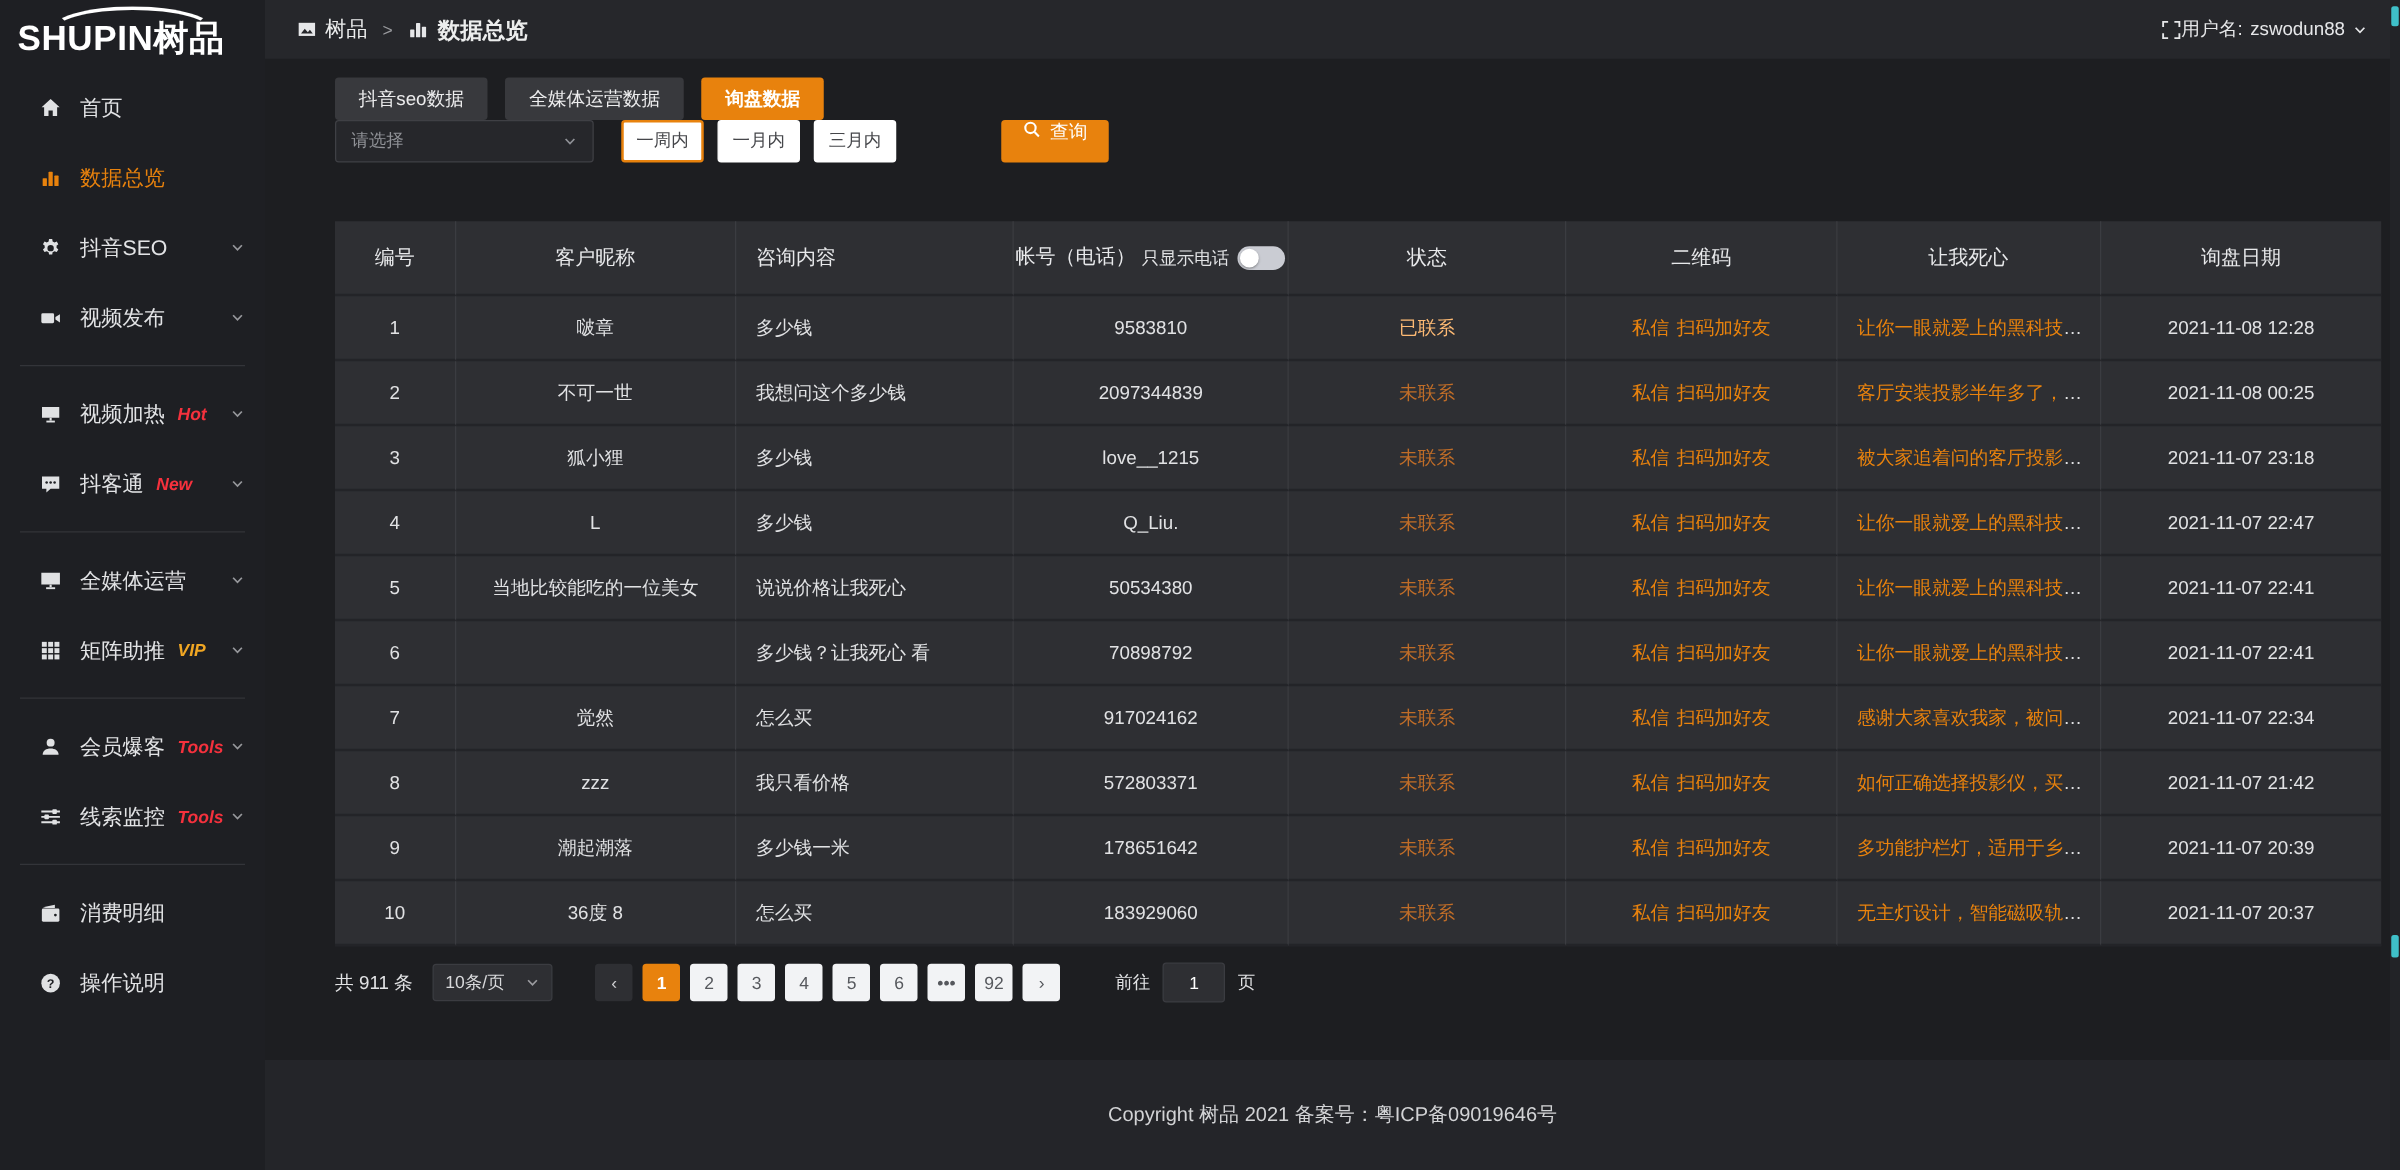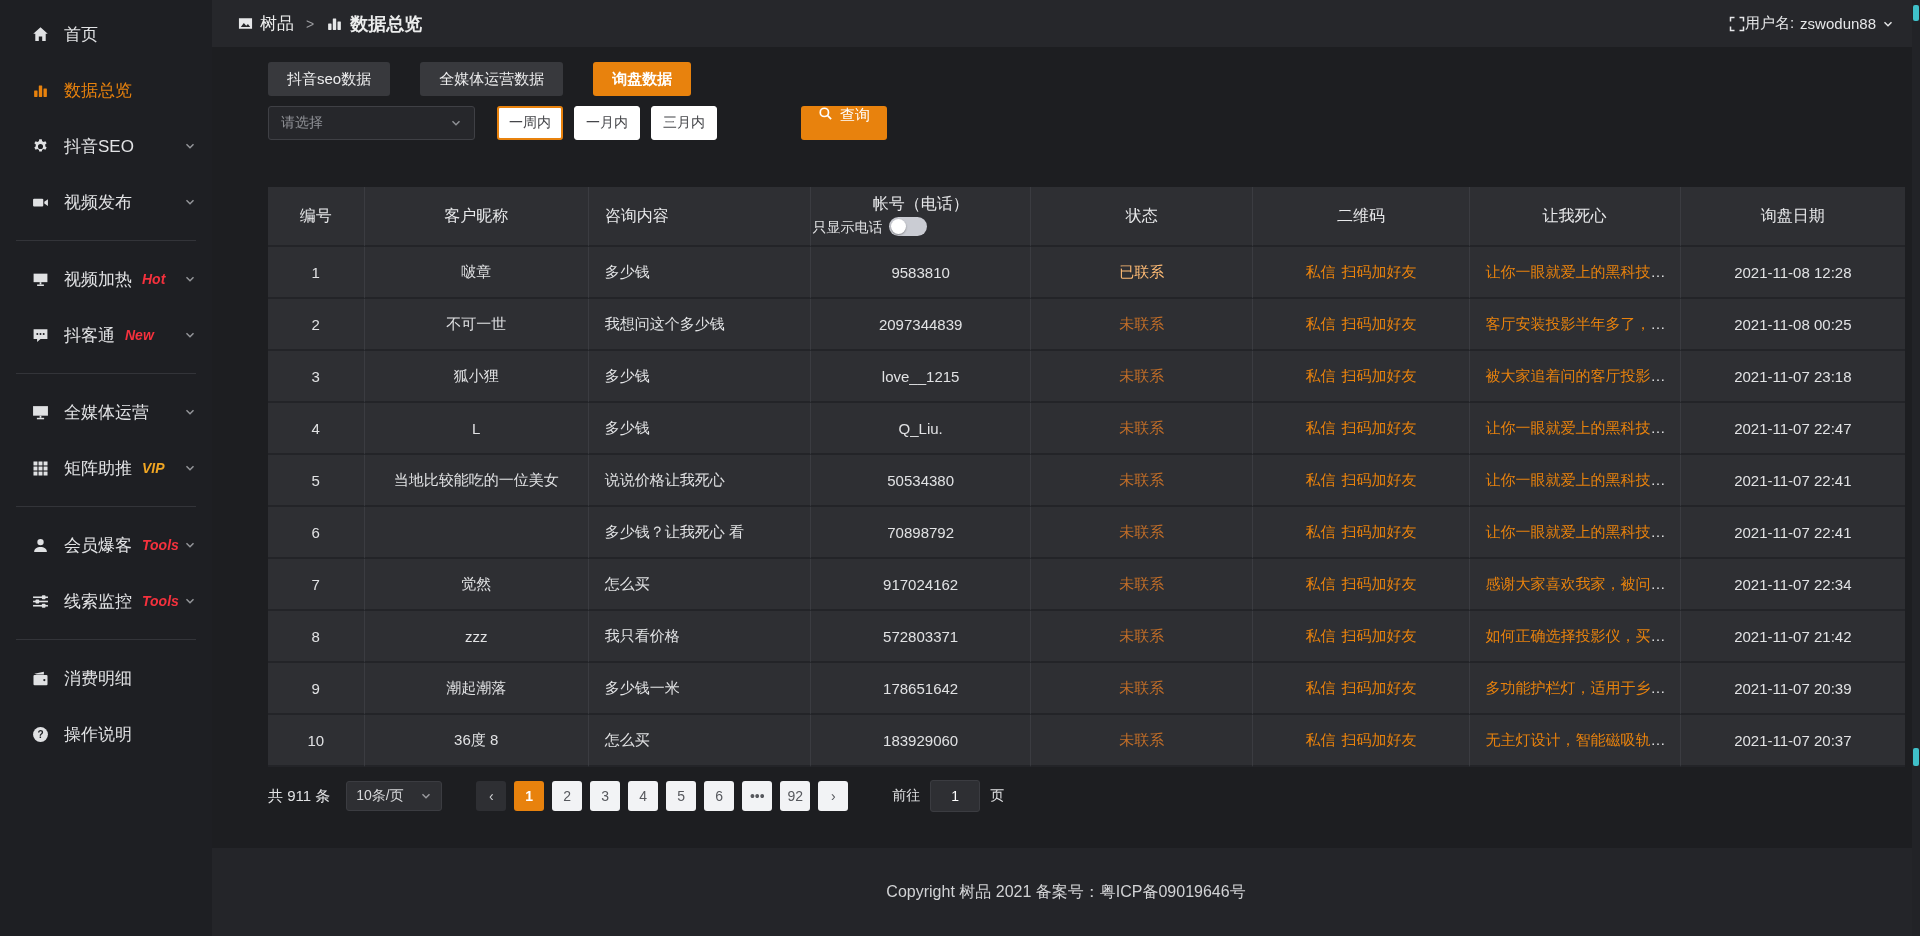--- a/index.html
+++ b/index.html
@@ -26,38 +26,38 @@
   .crumbs{display:flex;align-items:center;gap:12px}
   .crumb{display:flex;align-items:center;gap:7px;font-size:17px;color:#eceded}
   .crumb.strong{font-weight:bold;font-size:18px}
   .crumb-sep{color:#9a9b9f;font-size:14px}
   .top-right{display:flex;align-items:center;}
   .username{display:flex;align-items:center;gap:6px;font-size:15px;color:#e6e7e9;cursor:pointer}
   .ic{display:inline-flex;color:#e6e7e9}
   
   .main{position:absolute;left:212px;top:47px;right:0;bottom:0;background:#1d1e21;overflow:hidden}
   .content{padding:15px 15px 0 56px}
-  .tabs{display:flex;gap:30px}
+  .tabs{display:flex;gap:14px}
   .tab{height:34px;padding:0 19px;border:none;border-radius:3px;background:#38393d;color:#ededee;font-size:15px;cursor:pointer;font-family:inherit}
   .tab.active{background:#e8820d;color:#fff;font-weight:bold}
-  .filters{display:flex;align-items:center;margin-top:10px}
+  .filters{display:flex;align-items:center;}
   .fake-select{width:207px;height:34px;background:#26272b;border:1px solid #3f4045;border-radius:3px;display:flex;align-items:center;justify-content:space-between;padding:0 12px;box-sizing:border-box;color:#8f9196;font-size:14px;cursor:pointer}
   .ranges{display:flex;gap:11px;margin-left:22px}
   .range{height:34px;min-width:66px;padding:0 10px;background:#fff;border:1px solid #fff;border-radius:3px;color:#45464a;font-size:14px;cursor:pointer;font-family:Liberation Sans, sans-serif}
   .range.selected{border:2px solid #e8820d}
   .search-btn{height:34px;padding:0 17px;margin-left:84px;background:#e8820d;border:none;border-radius:3px;color:#fff;font-size:15px;display:inline-flex;align-items:flex-start;gap:7px;cursor:pointer;font-family:inherit}
   
   .table-wrap{margin-top:47px}
   table{width:100%;border-collapse:separate;border-spacing:0;background:#2e2f33;table-layout:fixed}
   th,td{border-right:1px solid #3b3c41;border-bottom:2px solid #232428;text-align:center;box-sizing:border-box;overflow:hidden;white-space:nowrap;text-overflow:ellipsis}
   th:last-child,td:last-child{border-right:none}
   thead th{height:60px;font-weight:normal;font-size:16px;color:#e8e9eb}
   tbody td{height:52px;font-size:15px;color:#e1e2e4}
   .al{text-align:left;padding-left:16px}
-  .th-stack{display:flex;flex-direction:column;gap:5px;line-height:1}
+  .th-stack{display:flex;align-items:center;gap:5px;line-height:1}
   .th-toggle-row{display:flex;align-items:center;gap:7px;font-size:14px;color:#e1e2e4}
   .switch{width:38px;height:19px;border-radius:10px;background:#caccd3;position:relative;display:inline-block;cursor:pointer}
   .switch::after{content:"";position:absolute;left:2px;top:2px;width:15px;height:15px;border-radius:50%;background:#fff;box-shadow:0 1px 2px rgba(0,0,0,.35)}
   .st-pending{color:#c06d28}
   .st-done{color:#fdba74}
   .qr-link{color:#e8820d;cursor:pointer}
   .qr-link + .qr-link{margin-left:6px}
   .src{color:#e8820d;cursor:pointer}
   
   .pager{display:flex;align-items:center;margin-top:13px;font-size:14px;color:#e1e2e4}
@@ -74,20 +74,24 @@
   .footer{position:absolute;left:0;right:0;bottom:0;height:88px;background:#242529;display:flex;justify-content:center;align-items:center}
   .footer span{font-size:16px;color:#d2d3d5}
   
   .scrollbar{position:absolute;right:0;top:0;width:8px;height:100%;background:#222327;z-index:5}
   .sb-thumb{position:absolute;left:1px;width:6px;background:#3fc0c9;border-radius:2px}
 </style>
 </head>
 <body>
 
 <div class="sidebar">
+  <div class="logo">
+    <div class="logo-arc"></div>
+    <span class="logo-text"><span>SHUPIN</span><span>树品</span></span>
+  </div>
   <div class="side-menu">
       <div class="side-item">
         <span class="side-ic">
           <svg viewBox="0 0 16 16" width="17" height="17">
             <path fill="currentColor" d="M8 1.2 14.8 7.4h-1.9V14H9.6V9.8H6.4V14H3.1V7.4H1.2Z"></path>
           </svg>
         </span>
         <span class="side-label">首页</span>
       </div>
       <div class="side-item active">

